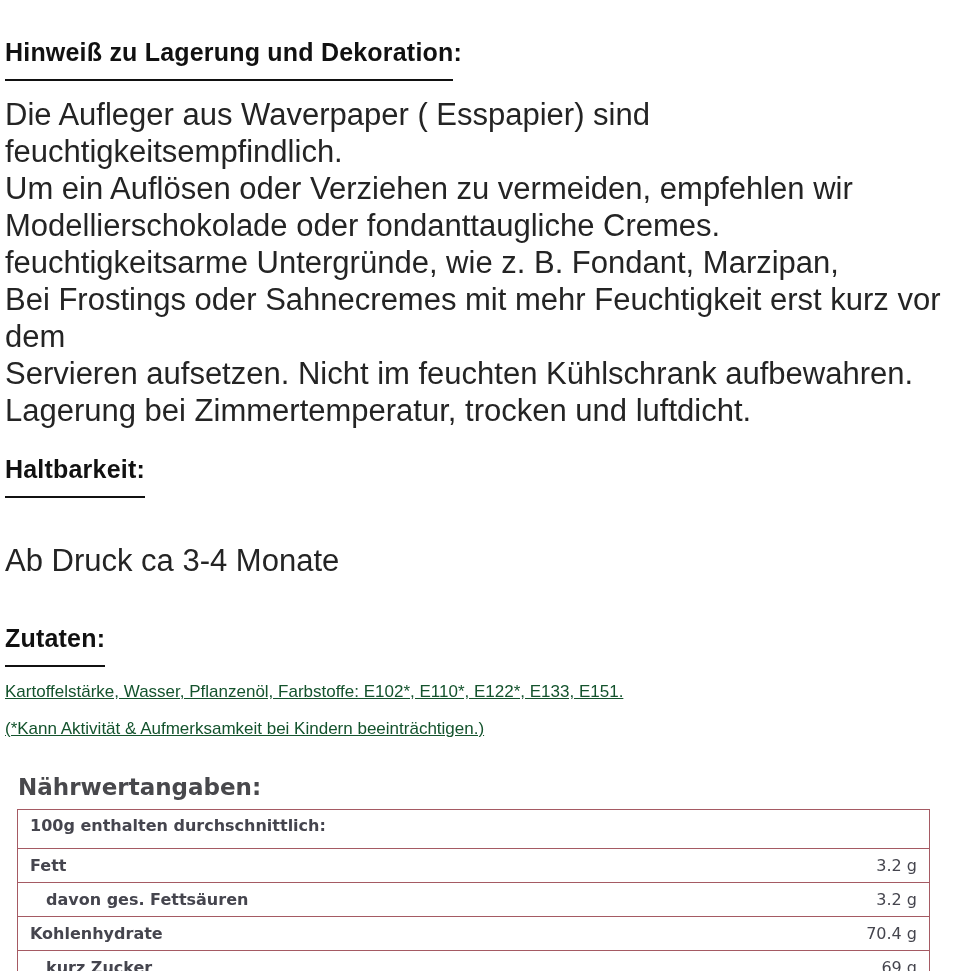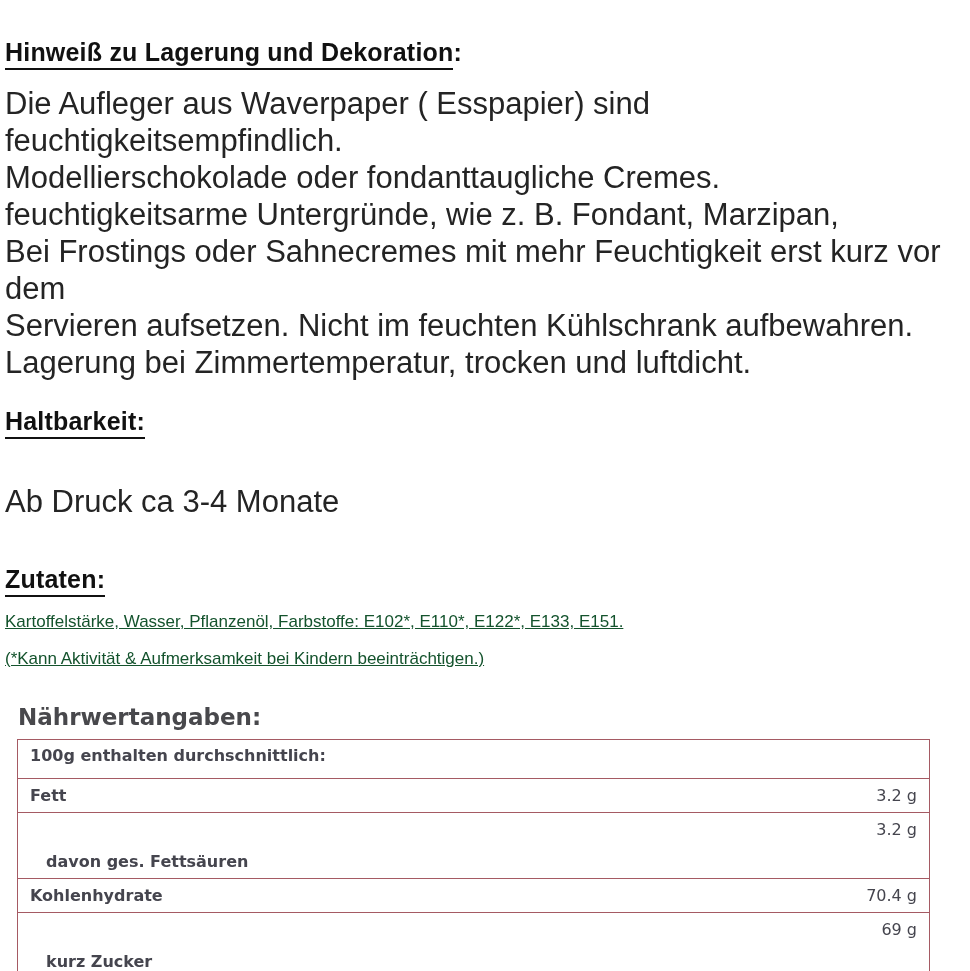--- a/index.html
+++ b/index.html
@@ -16,21 +16,21 @@
   
   .h {
     font-size: 25px;
     font-weight: 700;
     color: #111111;
     letter-spacing: 0.2px;
   }
   .h .u {
     display: inline-block;
     border-bottom: 2.5px solid #111111;
-    padding-bottom: 1px;
+    padding-bottom: 12px;
   }
 
   
   .para { font-size: 31px; line-height: 37px; color: #242424; }
   .para-small { font-size: 17px; line-height: 36.5px; color: #14532d; text-decoration: underline; }
 
   .storage-heading   { margin-bottom: 15px; }
   .shelf-heading     { margin-top: 26px; }
   .shelf-text        { margin-top: 44px; }
   .ingredients-heading { margin-top: 45px; margin-bottom: 7px; }
@@ -63,36 +63,37 @@
   .nutri-row {
     display: flex;
     justify-content: space-between;
     align-items: flex-start;
     padding: 6px 12px 6px 12px;
     line-height: 21px;
     border-bottom: 1px solid var(--table-border, #a55a63);
   }
   .nutri-row:last-child { border-bottom: none; }
   .nutri-row .label { font-weight: 600; }
-  .nutri-row.indent .label { padding-left: 16px; margin-top: 32px; }
+  .nutri-row.indent .label { padding-left: 16px; }
   .nutri-row .value {
     text-align: right;
     white-space: pre-line;
     font-weight: 400;
   }
 </style>
 </head>
 <body>
 
 <main>
 
   <section>
     <h2 class="h storage-heading"><span class="u">Hinweiß zu Lagerung und Dekoration</span><span>:</span></h2>
     <div class="para">
         <div>Die Aufleger aus Waverpaper ( Esspapier) sind feuchtigkeitsempfindlich.</div>
+        <div>Um ein Auflösen oder Verziehen zu vermeiden, empfehlen wir</div>
         <div>Modellierschokolade oder fondanttaugliche Cremes.</div>
         <div>feuchtigkeitsarme Untergründe, wie z. B. Fondant, Marzipan,</div>
         <div>Bei Frostings oder Sahnecremes mit mehr Feuchtigkeit erst kurz vor dem</div>
         <div>Servieren aufsetzen. Nicht im feuchten Kühlschrank aufbewahren.</div>
         <div>Lagerung bei Zimmertemperatur, trocken und luftdicht.</div>
       </div>
   </section>
 
   <section>
     <h2 class="h shelf-heading"><span class="u">Haltbarkeit:</span></h2>

